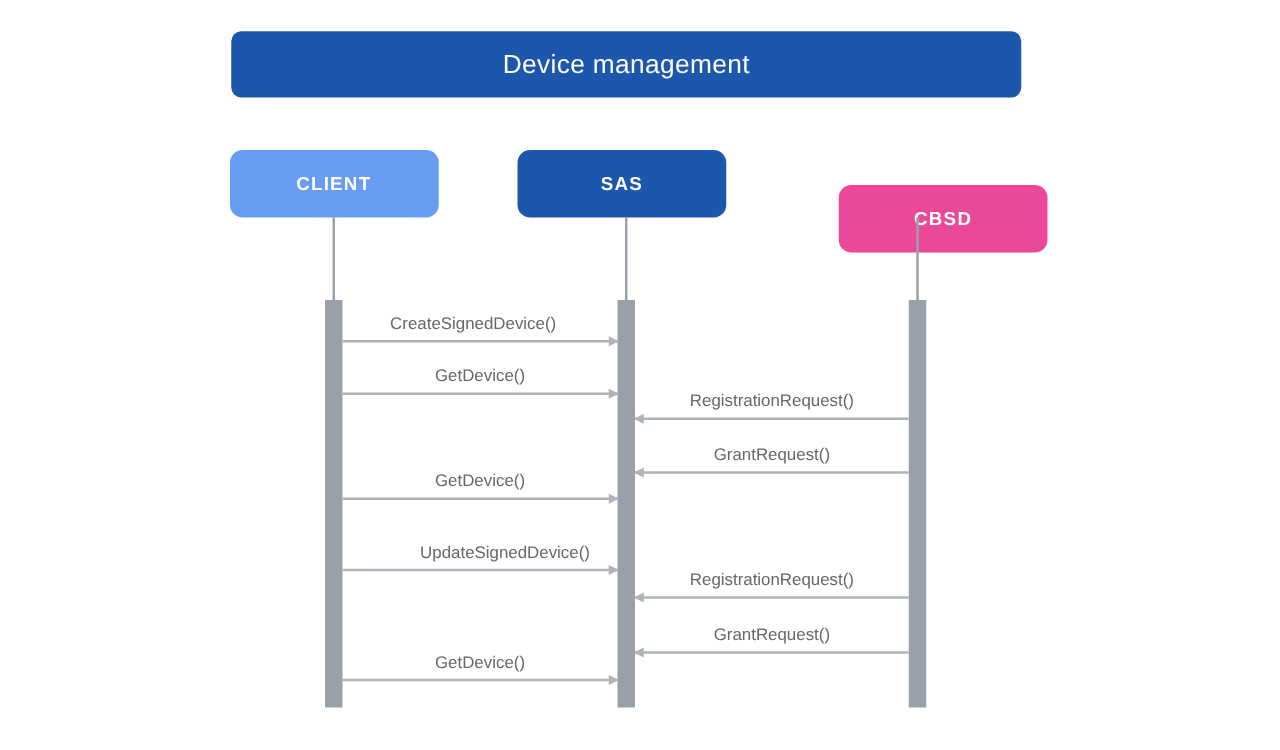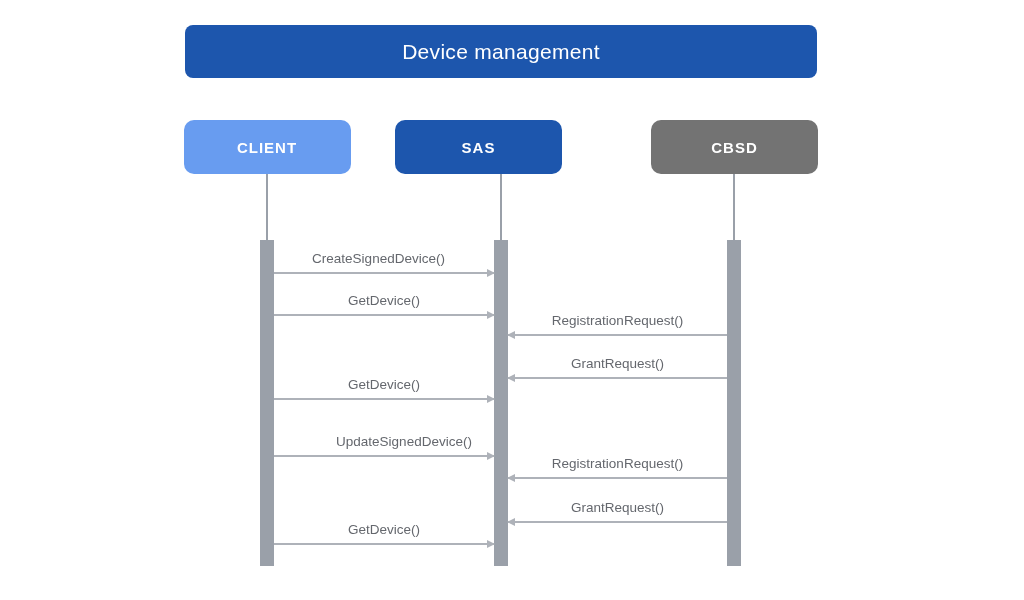--- a/index.html
+++ b/index.html
@@ -72,24 +72,24 @@
 <body>
 
 <div id="stage">
   <div class="title-banner" style="background: rgb(29, 86, 173);">
     <span>Device management</span>
   </div>
   <div id="actors-layer">
       <div class="actor" style="left: 183.5px; background: rgb(104, 156, 240);">
         <span>CLIENT</span>
       </div>
-      <div class="actor" style="left: 395px; background: rgb(29, 86, 173);">
+      <div class="actor" style="left: 414px; background: rgb(29, 86, 173);">
         <span>SAS</span>
       </div>
-      <div class="actor" style="left: 651px; background: #737373;">
+      <div class="actor" style="left: 671px; background: #ec4899; margin-top: 28px;">
         <span>CBSD</span>
       </div>
     </div>
   <div id="lifelines-layer">
       <div class="lifeline" style="left: 266.25px; top: 174px; height: 66px; background: rgb(154, 160, 169);"></div>
       <div class="activation-bar" style="left: 260px; top: 240px; height: 326px; background: rgb(154, 160, 169);"></div>
       <div class="lifeline" style="left: 500.25px; top: 174px; height: 66px; background: rgb(154, 160, 169);"></div>
       <div class="activation-bar" style="left: 494px; top: 240px; height: 326px; background: rgb(154, 160, 169);"></div>
       <div class="lifeline" style="left: 733.25px; top: 174px; height: 66px; background: rgb(154, 160, 169);"></div>
       <div class="activation-bar" style="left: 727px; top: 240px; height: 326px; background: rgb(154, 160, 169);"></div>

